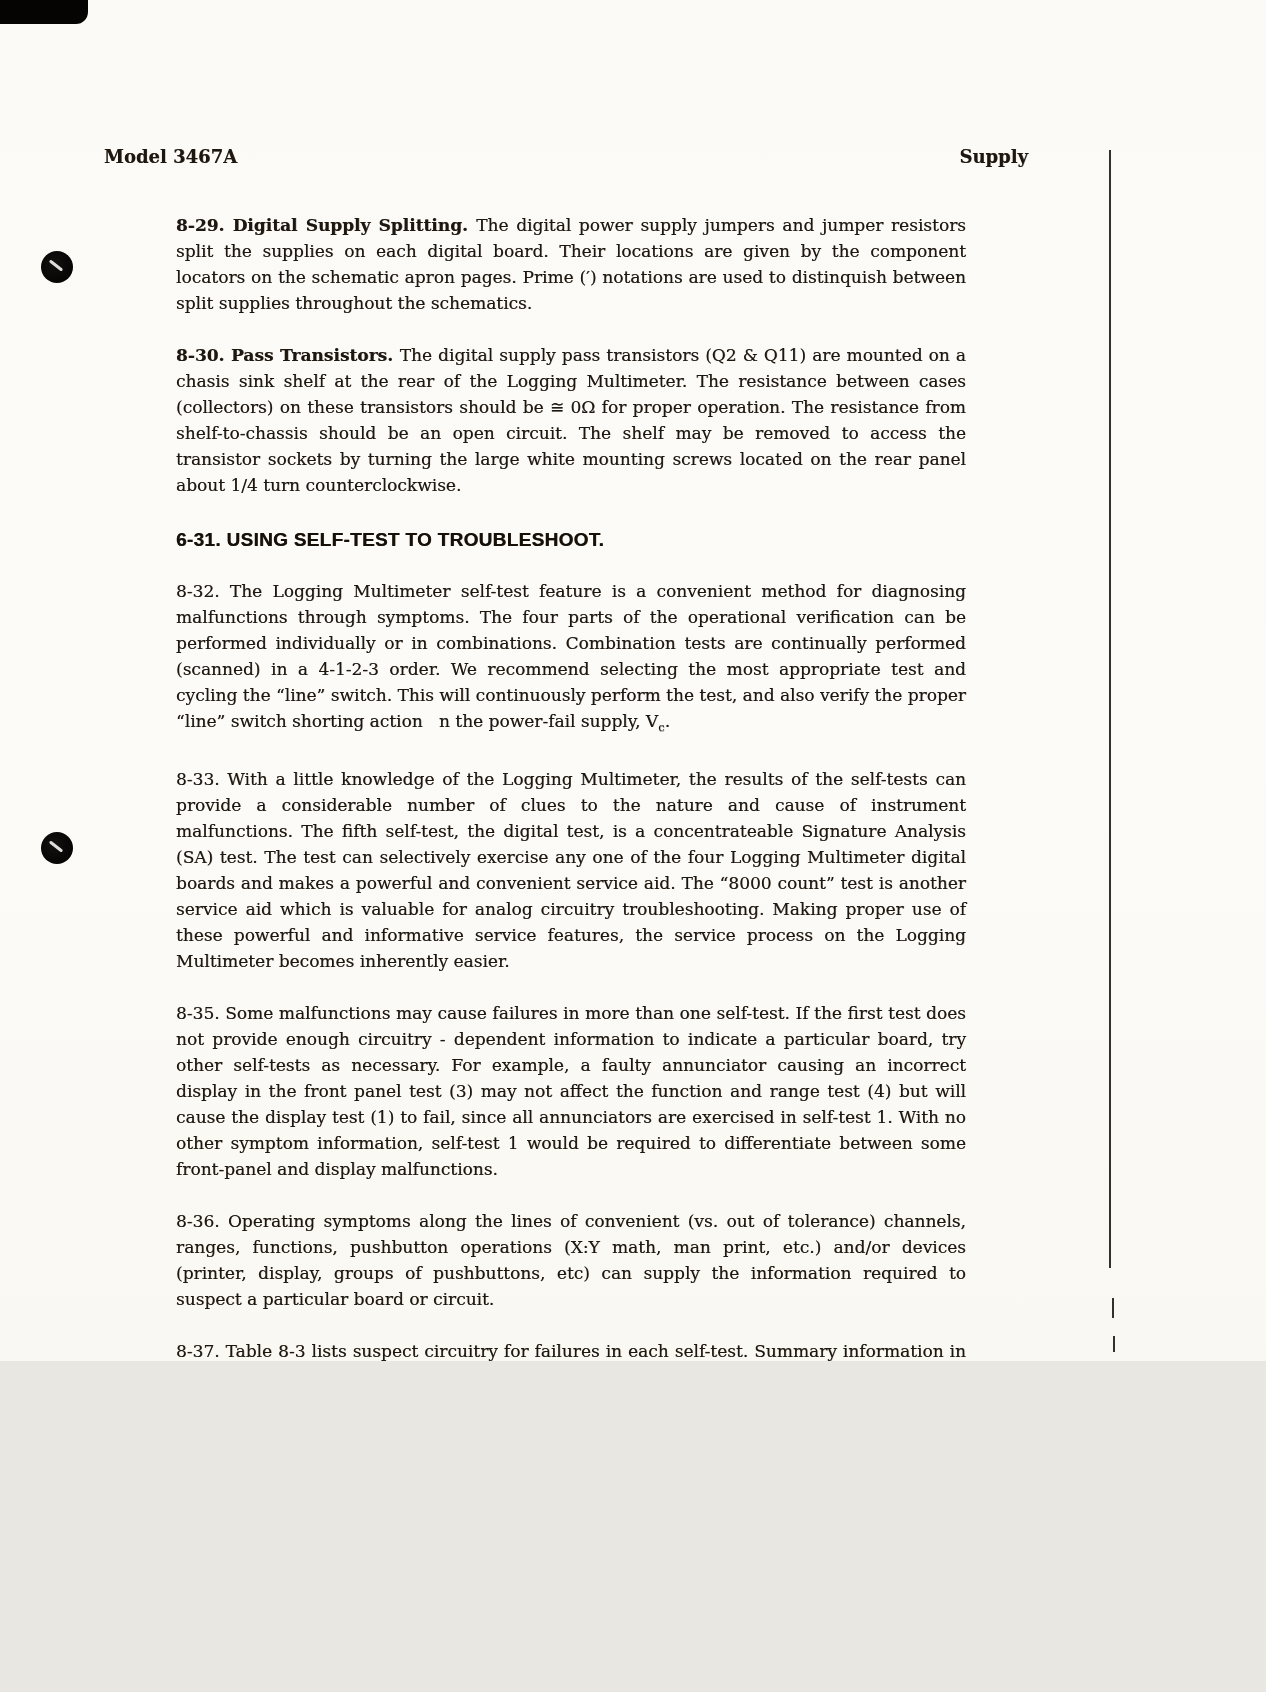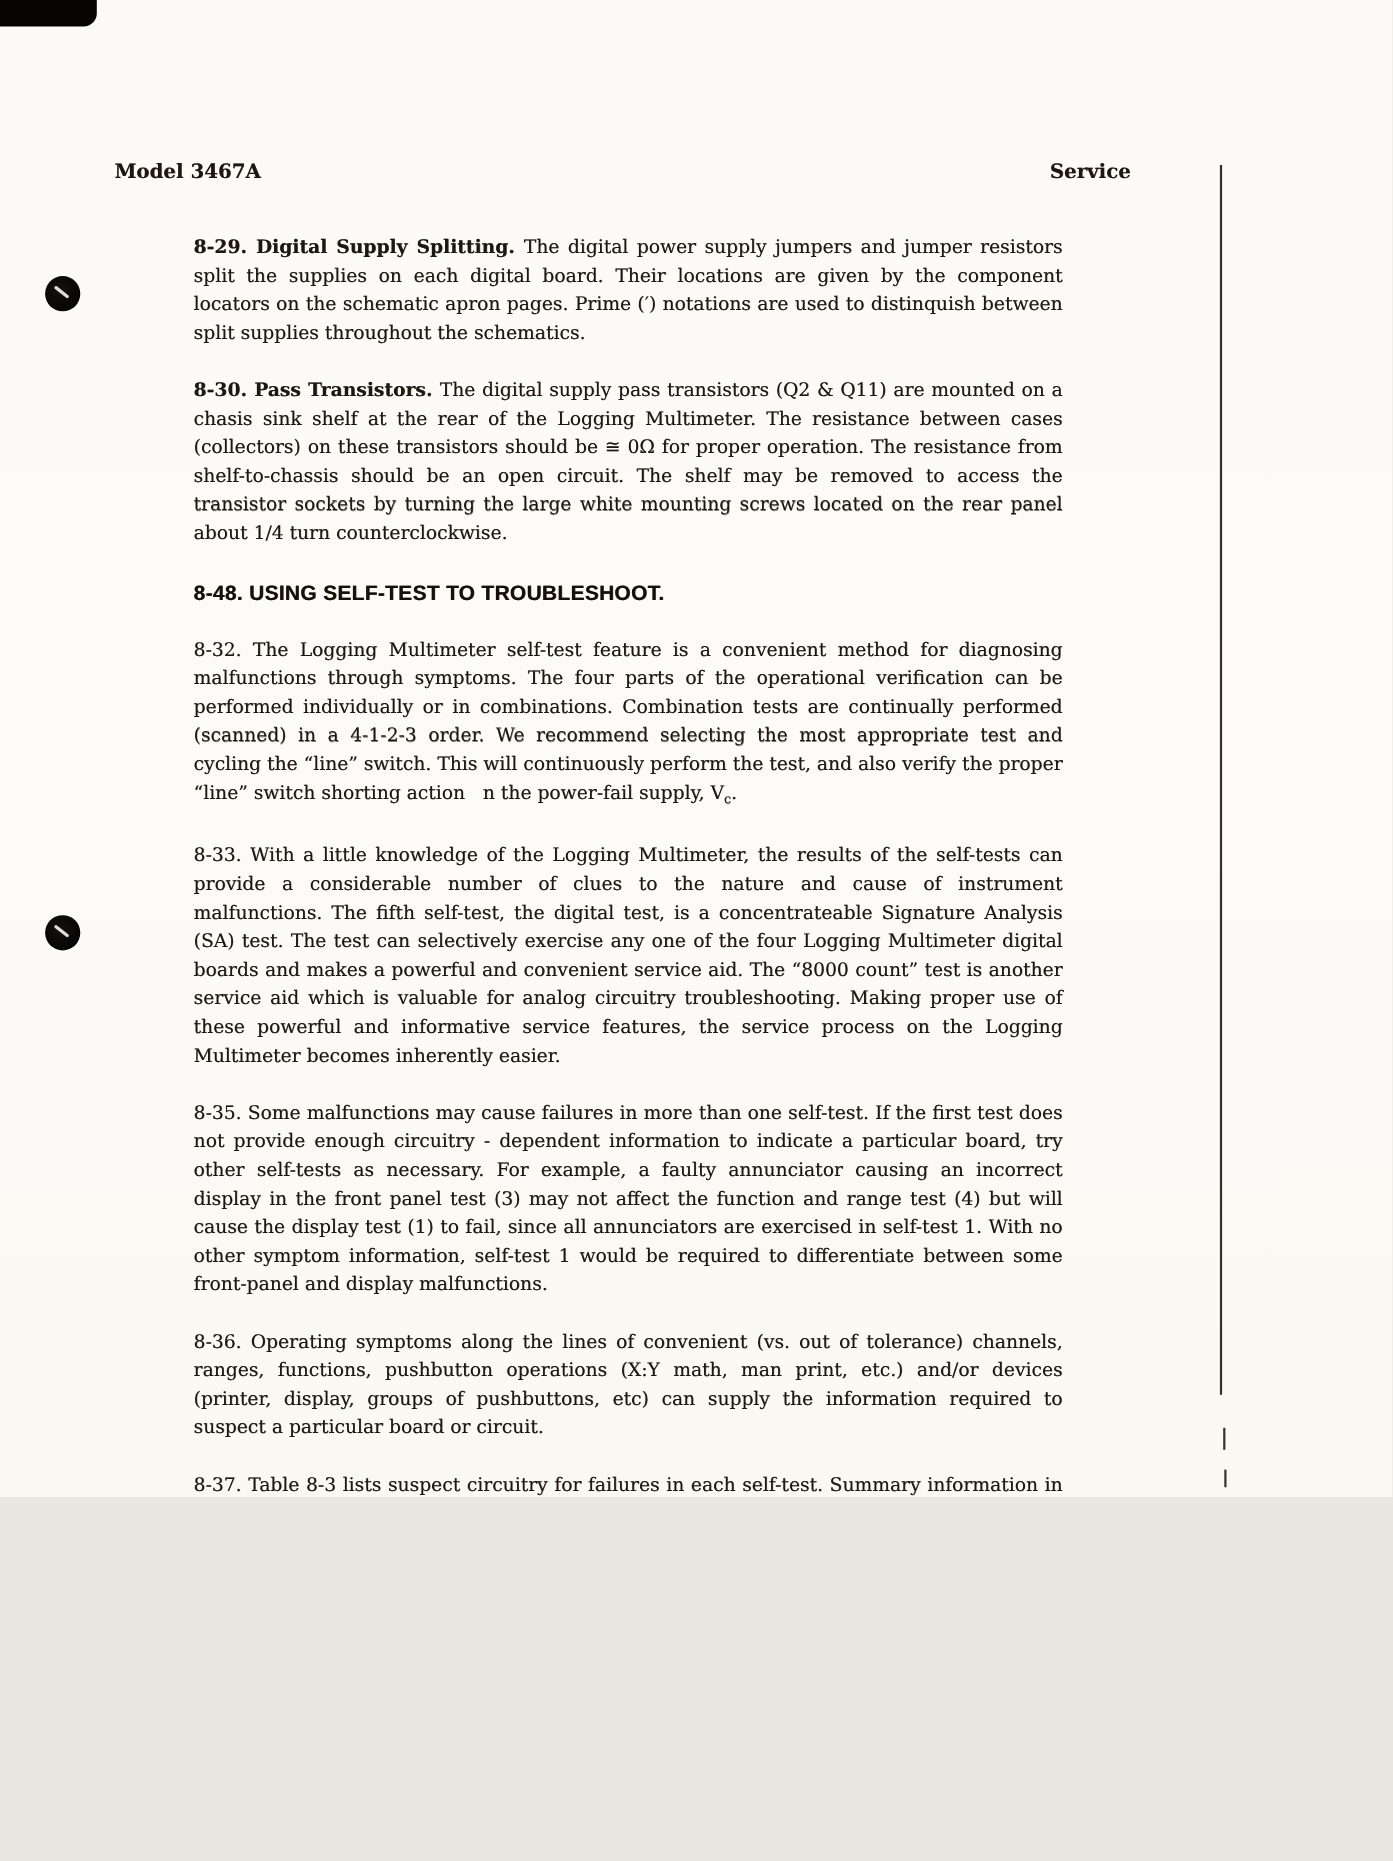--- a/index.html
+++ b/index.html
@@ -99,27 +99,27 @@
   <div class="punch punch-2"></div>
   <div class="punch punch-3"></div>
   <div class="binding-line"></div>
   <div class="binding-dash binding-dash-1"></div>
   <div class="binding-dash binding-dash-2"></div>
   <div class="binding-dash binding-dash-3"></div>
   <div class="bottom-bar"></div>
 
   <div class="page-header">
     <span>Model 3467A</span>
-    <span>Service</span>
+    <span>Supply</span>
   </div>
 
   <div class="doc-body">
       <p class="doc-para"><span class="run-b">8-29. Digital Supply Splitting. </span><span>The digital power supply jumpers and jumper resistors split the supplies on each digital board. Their locations are given by the component locators on the schematic apron pages. Prime (′) notations are used to distinquish between split supplies throughout the schematics.</span></p>
       <p class="doc-para"><span class="run-b">8-30. Pass Transistors. </span><span>The digital supply pass transistors (Q2 &amp; Q11) are mounted on a chasis sink shelf at the rear of the Logging Multimeter. The resistance between cases (collectors) on these transistors should be ≅ 0Ω for proper operation. The resistance from shelf-to-chassis should be an open circuit. The shelf may be removed to access the transistor sockets by turning the large white mounting screws located on the rear panel about 1/4 turn counterclockwise.</span></p>
-      <h2 class="doc-heading-1">8-48. USING SELF-TEST TO TROUBLESHOOT.</h2>
+      <h2 class="doc-heading-1">6-31. USING SELF-TEST TO TROUBLESHOOT.</h2>
       <p class="doc-para"><span>8-32. The Logging Multimeter self-test feature is a convenient method for diagnosing malfunctions through symptoms. The four parts of the operational verification can be performed individually or in combinations. Combination tests are continually performed (scanned) in a 4-1-2-3 order. We recommend selecting the most appropriate test and cycling the “line” switch. This will continuously perform the test, and also verify the proper “line” switch shorting action &nbsp;&nbsp;n the power-fail supply, V</span><sub>c</sub><span>.</span></p>
       <p class="doc-para"><span>8-33. With a little knowledge of the Logging Multimeter, the results of the self-tests can provide a considerable number of clues to the nature and cause of instrument malfunctions. The fifth self-test, the digital test, is a concentrateable Signature Analysis (SA) test. The test can selectively exercise any one of the four Logging Multimeter digital boards and makes a powerful and convenient service aid. The “8000 count” test is another service aid which is valuable for analog circuitry troubleshooting. Making proper use of these powerful and informative service features, the service process on the Logging Multimeter becomes inherently easier.</span></p>
       <p class="doc-para"><span>8-35. Some malfunctions may cause failures in more than one self-test. If the first test does not provide enough circuitry - dependent information to indicate a particular board, try other self-tests as necessary. For example, a faulty annunciator causing an incorrect display in the front panel test (3) may not affect the function and range test (4) but will cause the display test (1) to fail, since </span><span class="run-i">all</span><span> annunciators are exercised in self-test 1. With no other symptom information, self-test 1 would be required to differentiate between some front-panel and display malfunctions.</span></p>
       <p class="doc-para"><span>8-36. Operating symptoms along the lines of </span><span class="run-i">convenient</span><span> (vs. out of tolerance) channels, ranges, functions, pushbutton operations (X:Y math, man print, etc.) and/or devices (printer, display, groups of pushbuttons, etc) can supply the information required to suspect a particular board or circuit.</span></p>
       <p class="doc-para"><span>8-37. Table 8-3 lists suspect circuitry for failures in each self-test. Summary information in this table should be considered along with operating symptoms to help identify suspect boards or circuits as quickly as possible. More detailed information is also provided in this section.</span></p>
     </div>
 
   <div class="page-number">8-9</div>
 
 </div>

